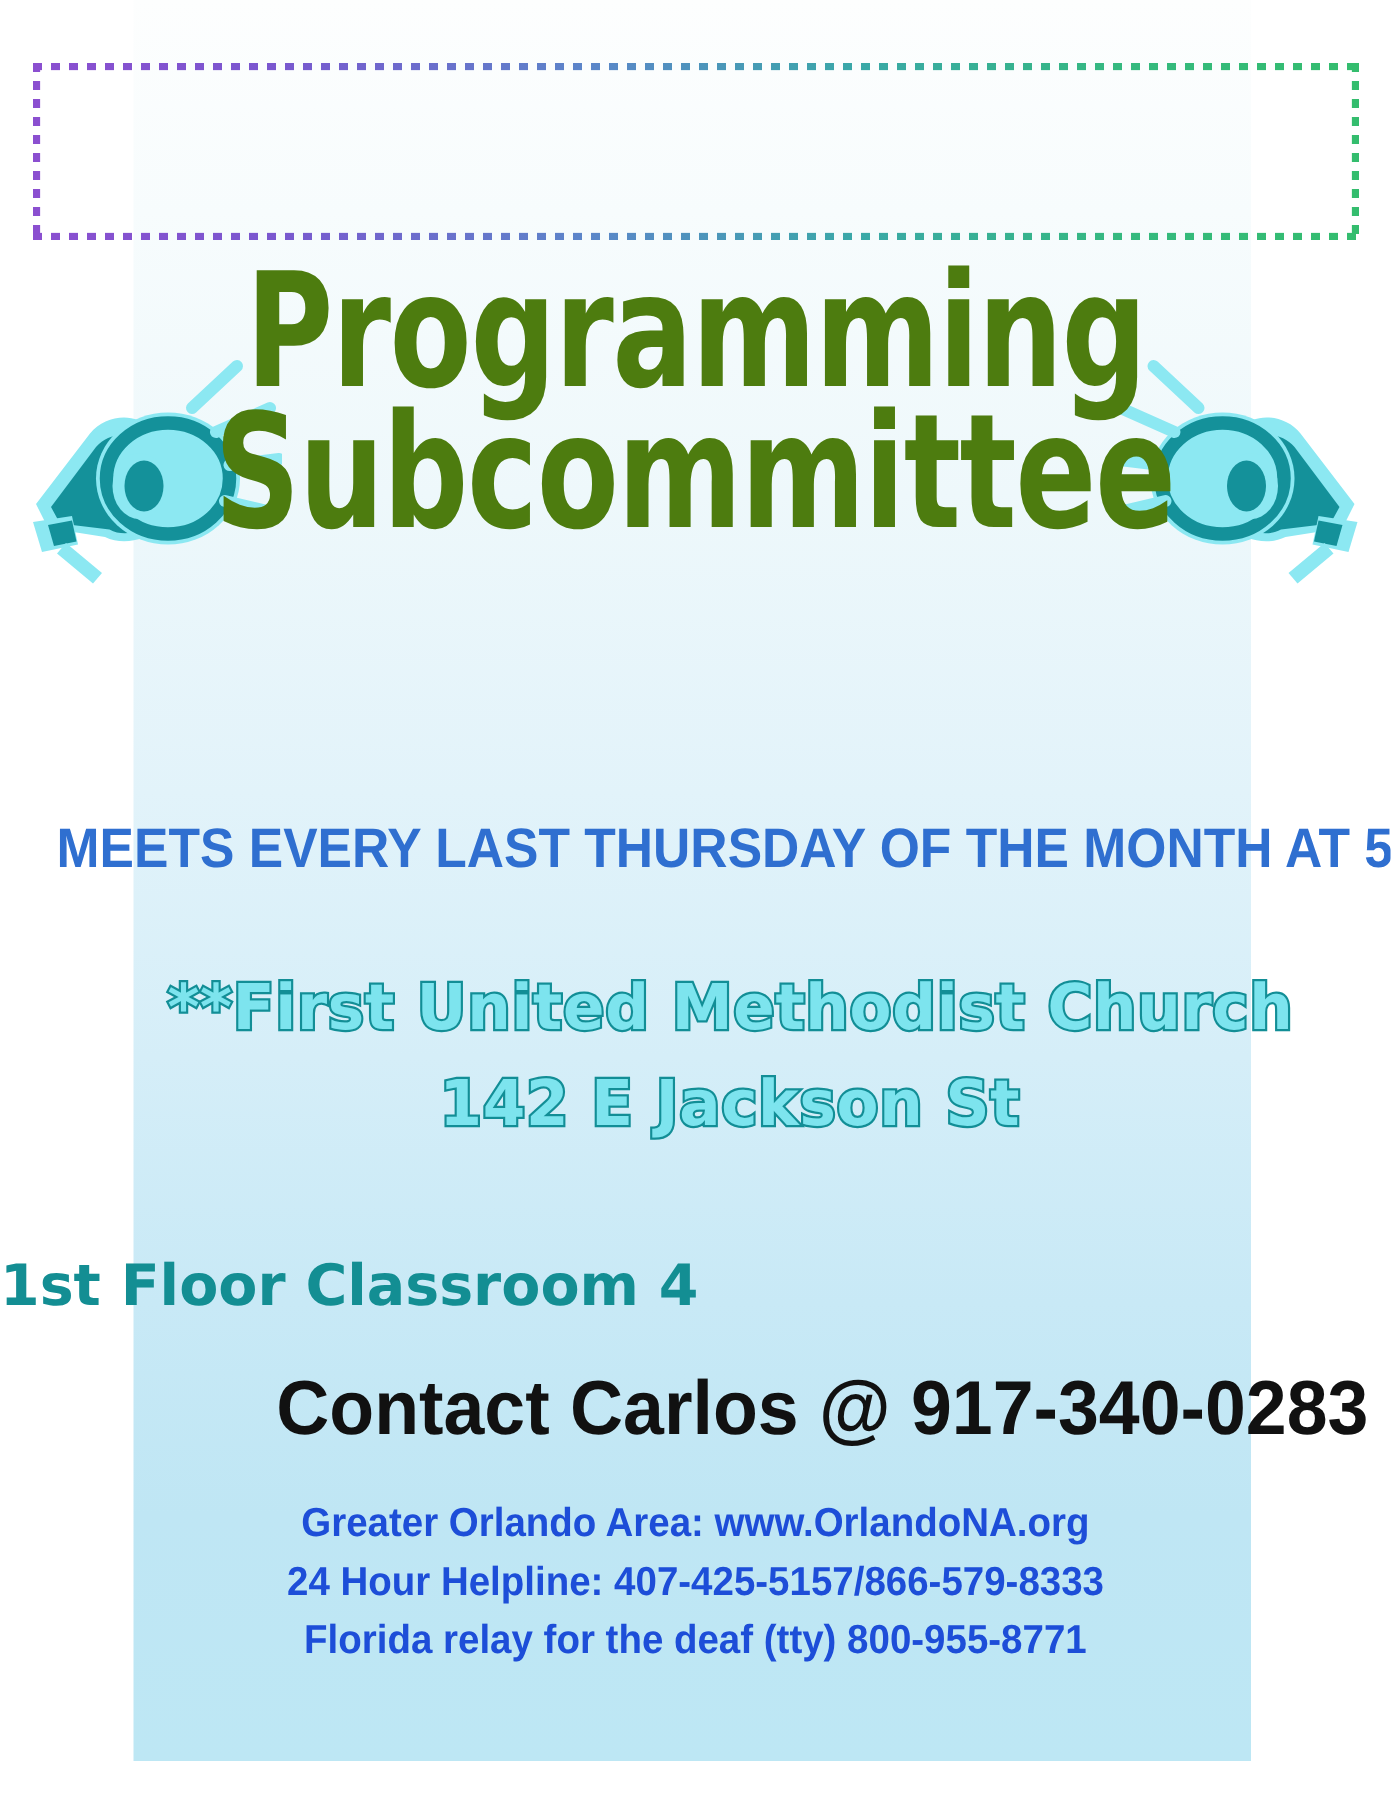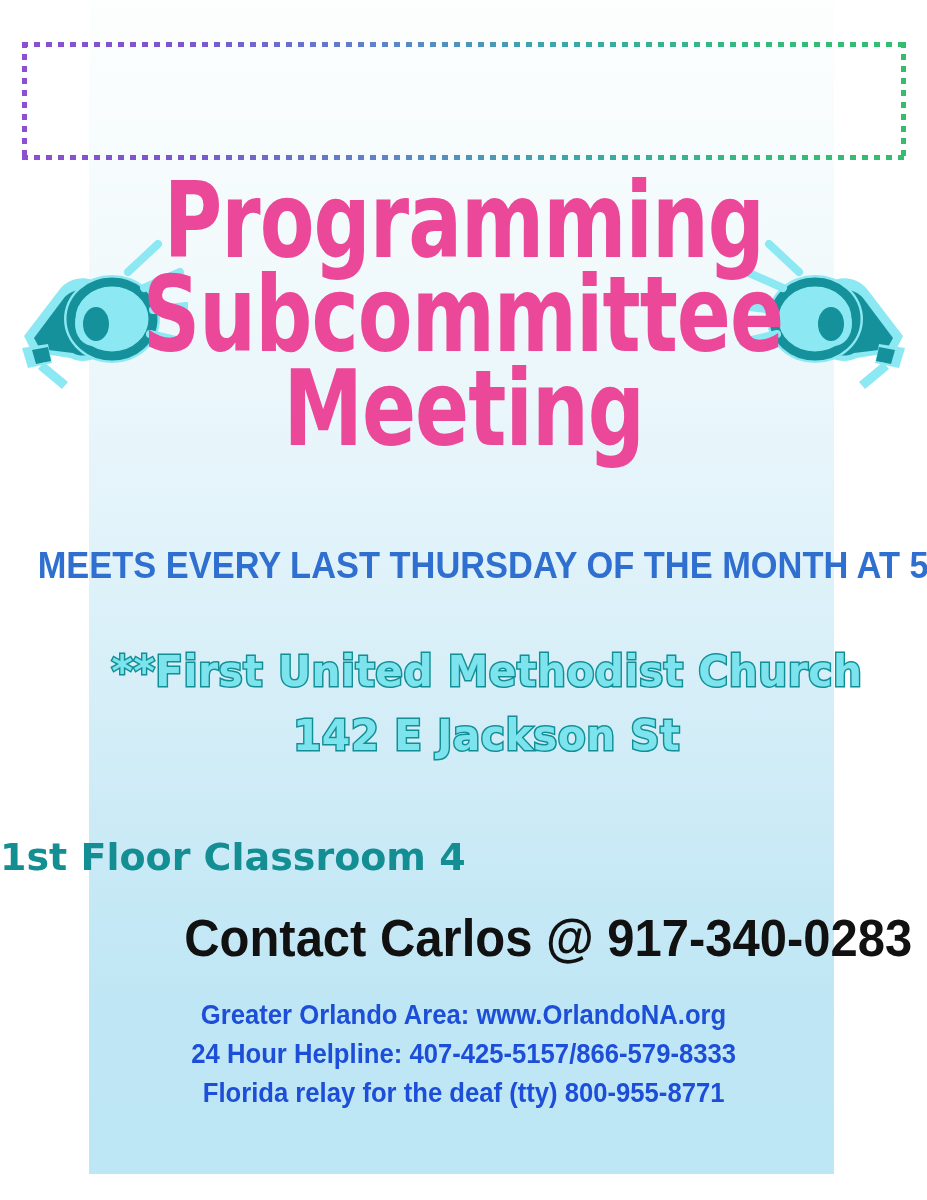--- a/index.html
+++ b/index.html
@@ -106,21 +106,21 @@
   #megaphone-left  { left: 8px; }
   #megaphone-right { right: 8px; transform: scaleX(-1); }
 
   
   #headline {
     position: absolute;
     left: 120px;
     right: 120px;
     top: 186px;
     text-align: center;
-    color: #ec4899;
+    color: #4d7c0f;
     font-family: "DejaVu Sans", sans-serif;
     font-weight: bold;
     font-size: 84px;
     line-height: 94px;
     letter-spacing: -1px;
   }
   #headline .hl-line { display: block; }
   #headline .squash { display: inline-block; transform: scaleY(1.26) scaleX(0.95); transform-origin: center bottom; }
 
   
@@ -266,21 +266,20 @@
         <line x1="136" y1="56" x2="172" y2="40"></line>
         <line x1="145" y1="78" x2="178" y2="74"></line>
         <line x1="142" y1="102" x2="176" y2="110"></line>
       </g>
     </svg>
   </div>
 
   <div id="headline">
     <span class="hl-line"><span class="squash">Programming</span></span>
     <span class="hl-line"><span class="squash">Subcommittee</span></span>
-    <span class="hl-line"><span class="squash">Meeting</span></span>
   </div>
 
   <div id="schedule">
     <span class="squash">MEETS EVERY LAST THURSDAY OF THE MONTH AT 5:30 PM</span>
   </div>
 
   <div id="venue">
     <span class="venue-line"><span class="sq">**First United Methodist Church</span></span>
     <span class="venue-line"><span class="sq">142 E Jackson St</span></span>
   </div>

